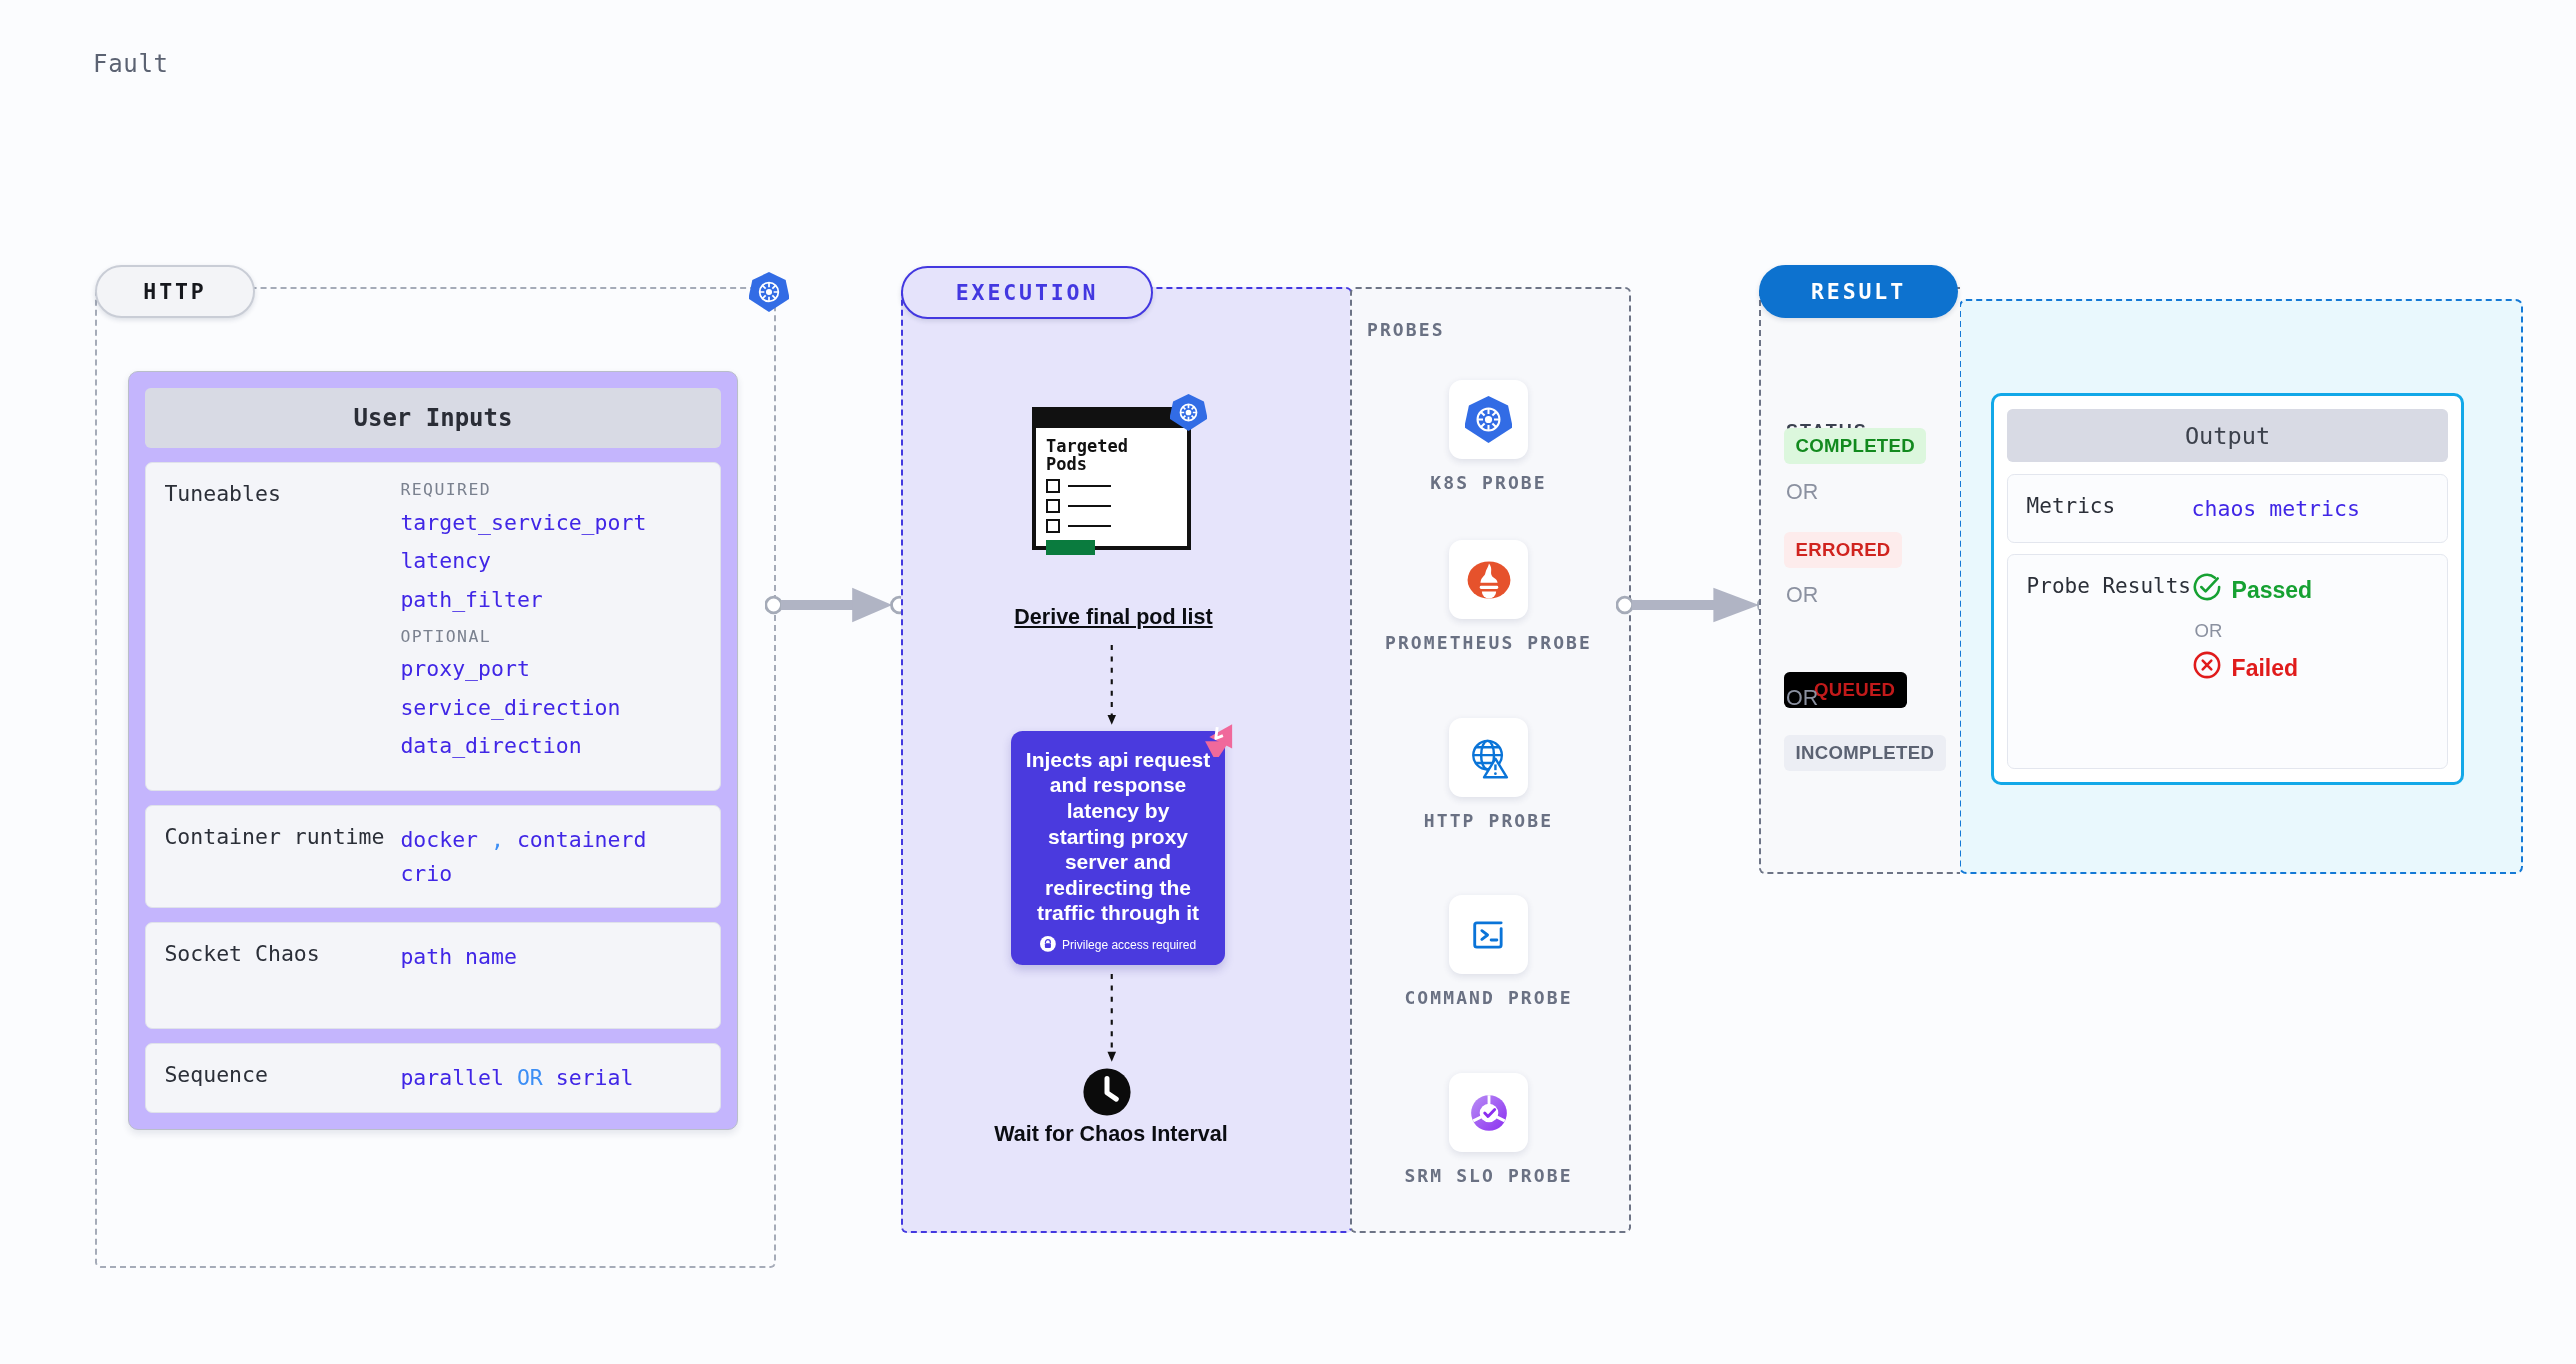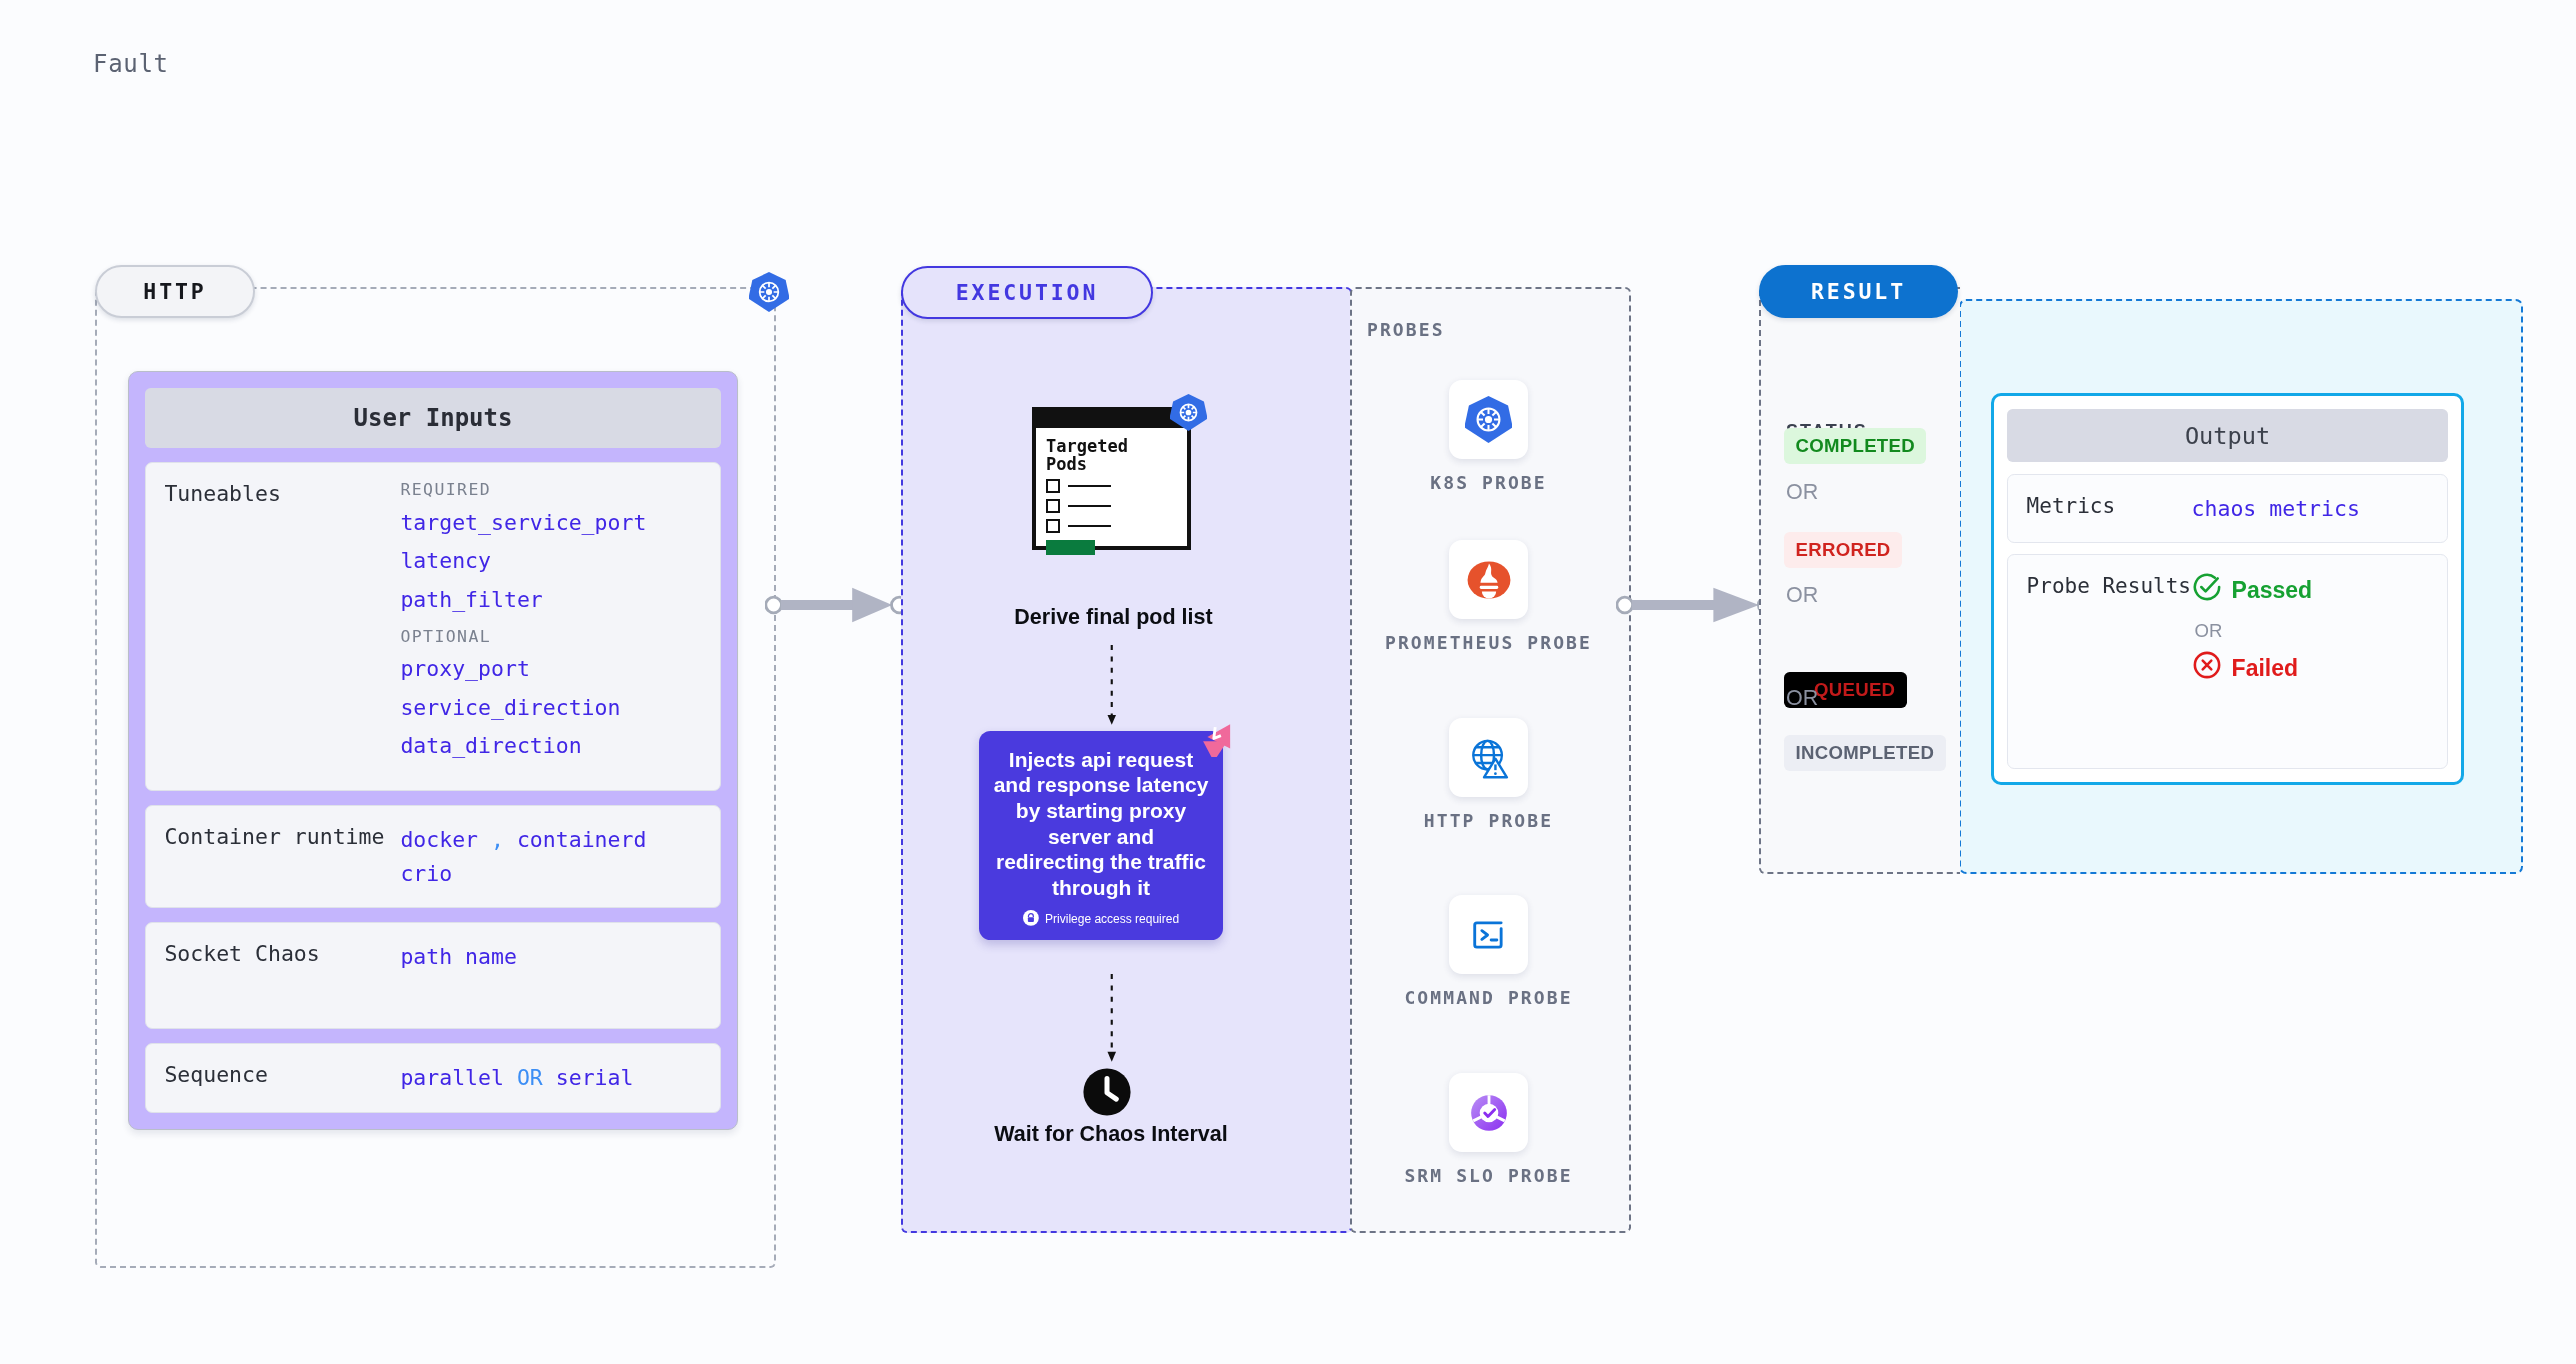--- a/index.html
+++ b/index.html
@@ -107,25 +107,25 @@
     font-family: "DejaVu Sans Mono", monospace;
     font-size: 17px; font-weight: 700; color: #111; line-height: 1.06;
   }
   .chk-row { display: flex; align-items: center; gap: 8.6px; margin-top: 6.4px; }
   .chk { width: 13.6px; height: 13.6px; border: 2.1px solid #111; }
   .chk-line { width: 43px; height: 2.1px; background: #111; }
   #green-bar { width: 49px; height: 14.3px; background: #0a7b3e; margin-top: 7.9px; }
   #k8s-on-pods { position: absolute; right: -15.8px; top: -14.3px; }
   #derive-label {
     position: absolute; left: 963px; top: 605px; width: 301px; text-align: center;
-    font-size: 21.5px; font-weight: 700; color: #0b0d12;
+    font-size: 21.5px; font-weight: 700; color: #0b0d12; text-decoration: underline;
   }
 
   #inject-card {
-    position: absolute; left: 979px; top: 731px; width: 244px;
+    position: absolute; left: 1011px; top: 731px; width: 214px;
     background: #4a3ade; border-radius: 11.5px; padding: 15.8px 14.3px 11.5px;
     box-shadow: 0 4.3px 10px rgba(50,40,150,.22);
   }
   #inject-text {
     color: #fff; font-size: 21px; font-weight: 700; line-height: 1.22; text-align: center;
   }
   #priv-row {
     margin-top: 10px; display: flex; align-items: center; justify-content: center; gap: 6.4px;
   }
   #priv-text { color: #fff; font-size: 12px; }

